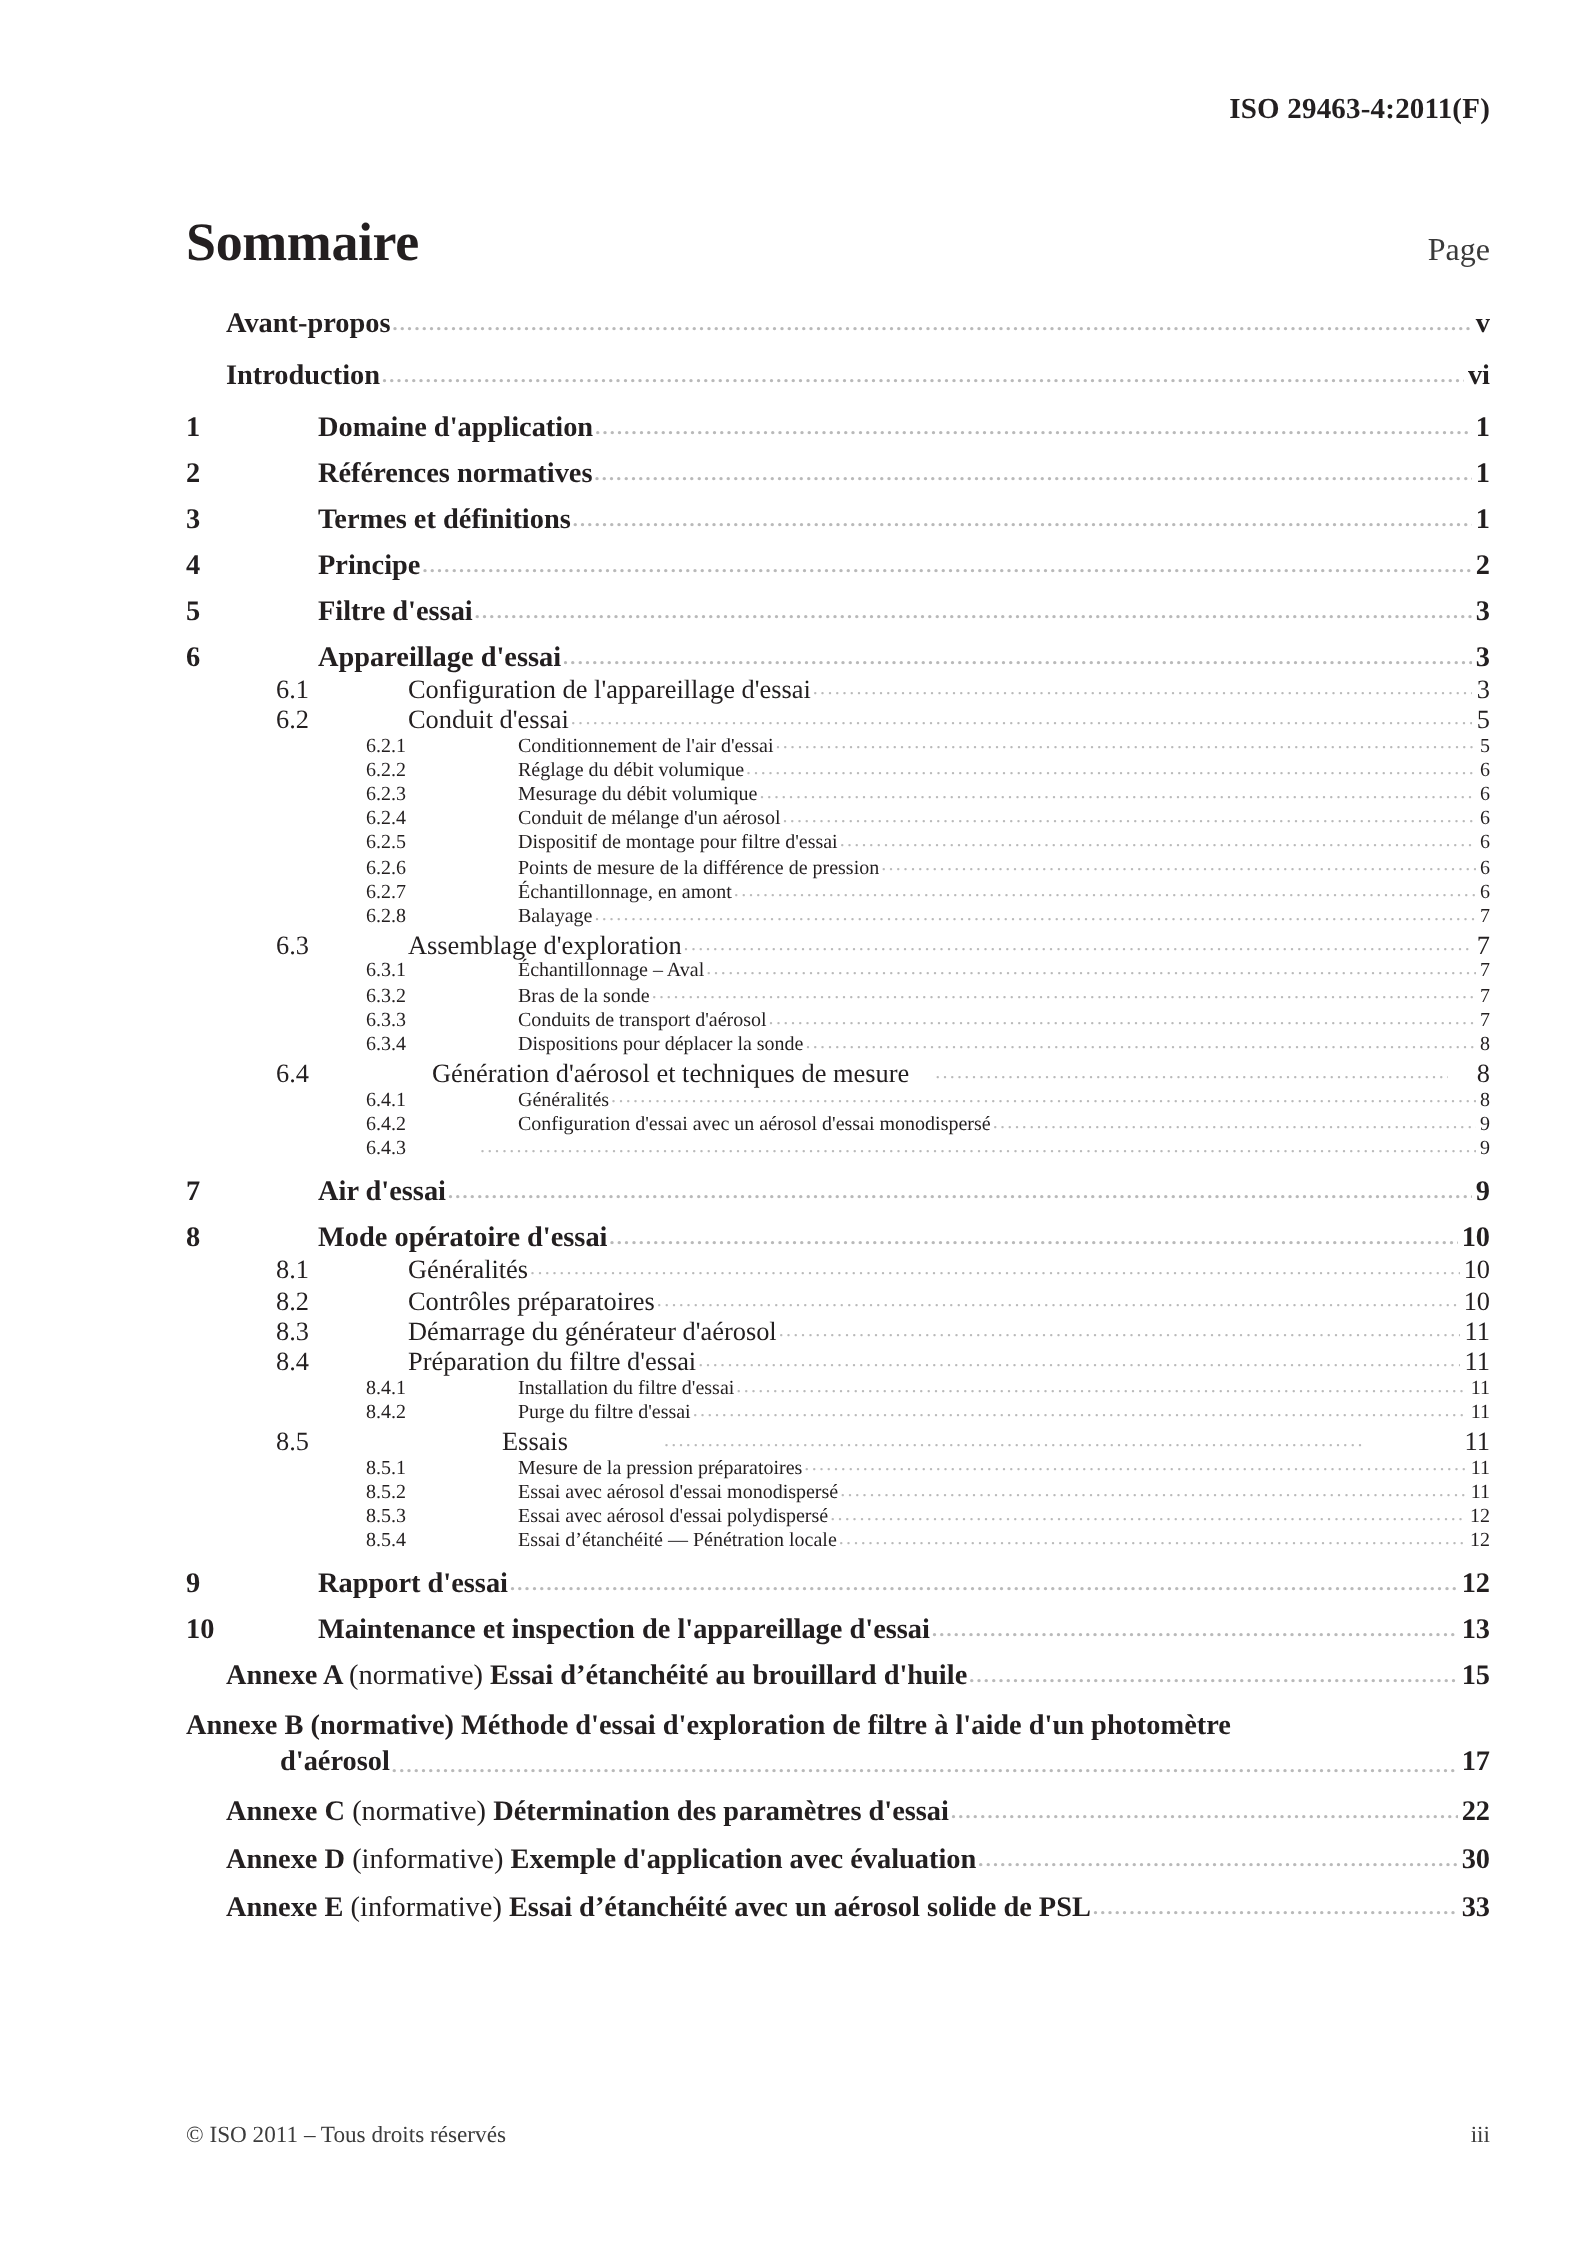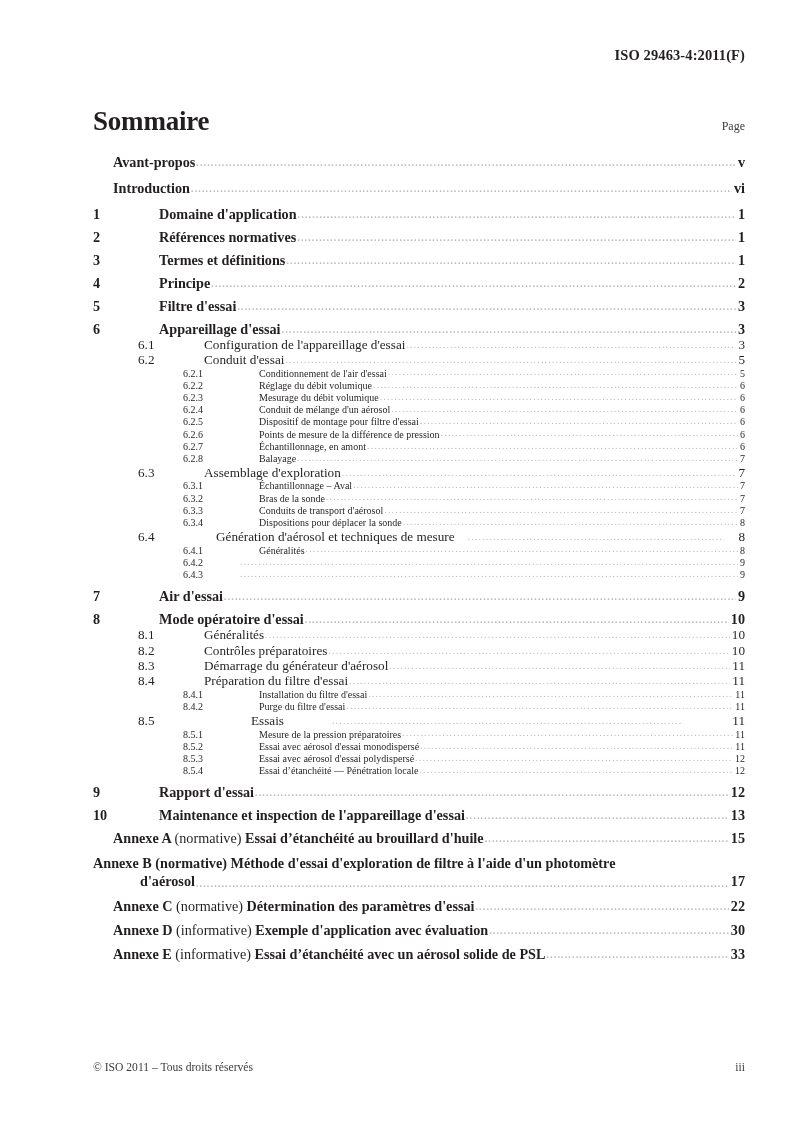--- a/index.html
+++ b/index.html
@@ -47,21 +47,21 @@
     align-items: baseline;
     justify-content: space-between;
   }
   .title-row .title {
     font-size: 27px;
     font-weight: bold;
     letter-spacing: -0.2px;
     line-height: 1;
   }
   .title-row .page-label {
-    font-size: 12px;
+    font-size: 16px;
     font-weight: normal;
     color: #3a3a3a;
   }
 
   
   .toc {
     position: absolute;
     top: 155px;
     left: 93px;
     width: 652px;
@@ -347,20 +347,21 @@
         <span class="pg">8</span>
       </div>
       <div class="toc-entry lvl-3">
         <span class="num">6.4.1</span>
         <span class="label">Généralités</span>
         <span class="leader"></span>
         <span class="pg">8</span>
       </div>
       <div class="toc-entry lvl-3">
         <span class="num">6.4.2</span>
+        <span class="label">Configuration d'essai avec un aérosol d'essai monodispersé</span>
         <span class="leader"></span>
         <span class="pg">9</span>
       </div>
       <div class="toc-entry lvl-3" style="margin-bottom: 9px;">
         <span class="num">6.4.3</span>
         <span class="leader"></span>
         <span class="pg">9</span>
       </div>
       <div class="toc-entry lvl-1">
         <span class="num">7</span>

